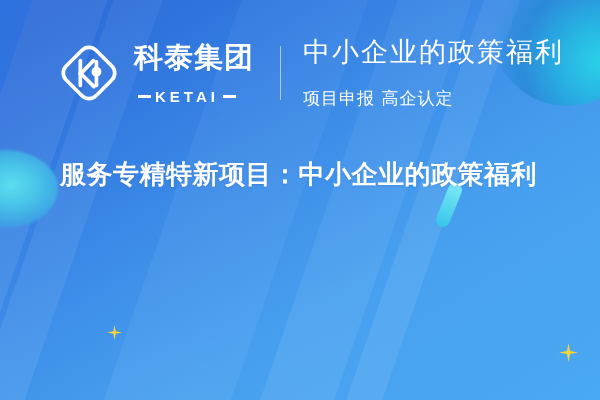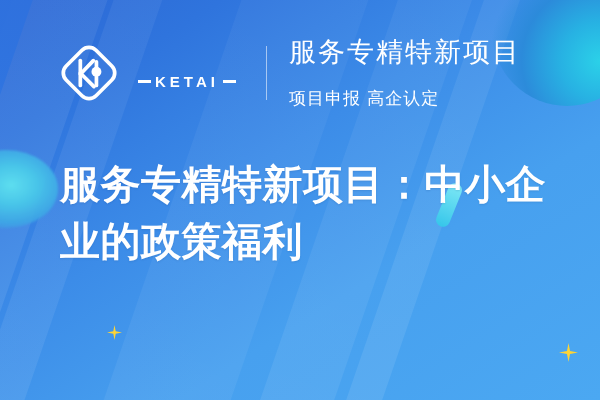--- a/index.html
+++ b/index.html
@@ -162,21 +162,21 @@
     white-space:nowrap;
     font-family:"DejaVu Sans","Liberation Sans",sans-serif;
   }
 
   
   .title{
     position:absolute;
     left:60px; top:156px;
     width:498px;
     color:#ffffff;
-    font-size:40px;
+    font-size:26px;
     font-weight:bold;
     line-height:1.42;
     letter-spacing:.5px;
     font-family:"DejaVu Sans","Liberation Sans",sans-serif;
     text-shadow:0 1px 2px rgba(20,60,130,.16);
   }
 </style>
 </head>
 <body>
 
@@ -210,30 +210,31 @@
         <rect x="16" y="16" width="68" height="68" rx="16" ry="16" transform="rotate(45 50 50)"></rect>
         <path d="M36 30 L36 70"></path>
         <path d="M36 52 L57 30"></path>
         <path d="M36 50 L58 72"></path>
         <path d="M62 32 L62 70"></path>
       </g>
       <circle cx="62" cy="48" r="8" fill="#ffffff"></circle>
     </svg>
 
     <div class="logo-text">
+      <div class="logo-cn">科泰集团</div>
       <div class="logo-en">
         <span class="dash"></span>
         <span>KETAI</span>
         <span class="dash"></span>
       </div>
     </div>
 
     <div class="divider"></div>
 
     <div class="tagline">
-      <div class="tagline-main">服务专精特新项目</div>
+      <div class="tagline-main">中小企业的政策福利</div>
       <div class="tagline-sub">项目申报 高企认定</div>
     </div>
   </div>
 
   <div class="title">服务专精特新项目：中小企业的政策福利</div>
 
 </div>
 
 </body></html>

